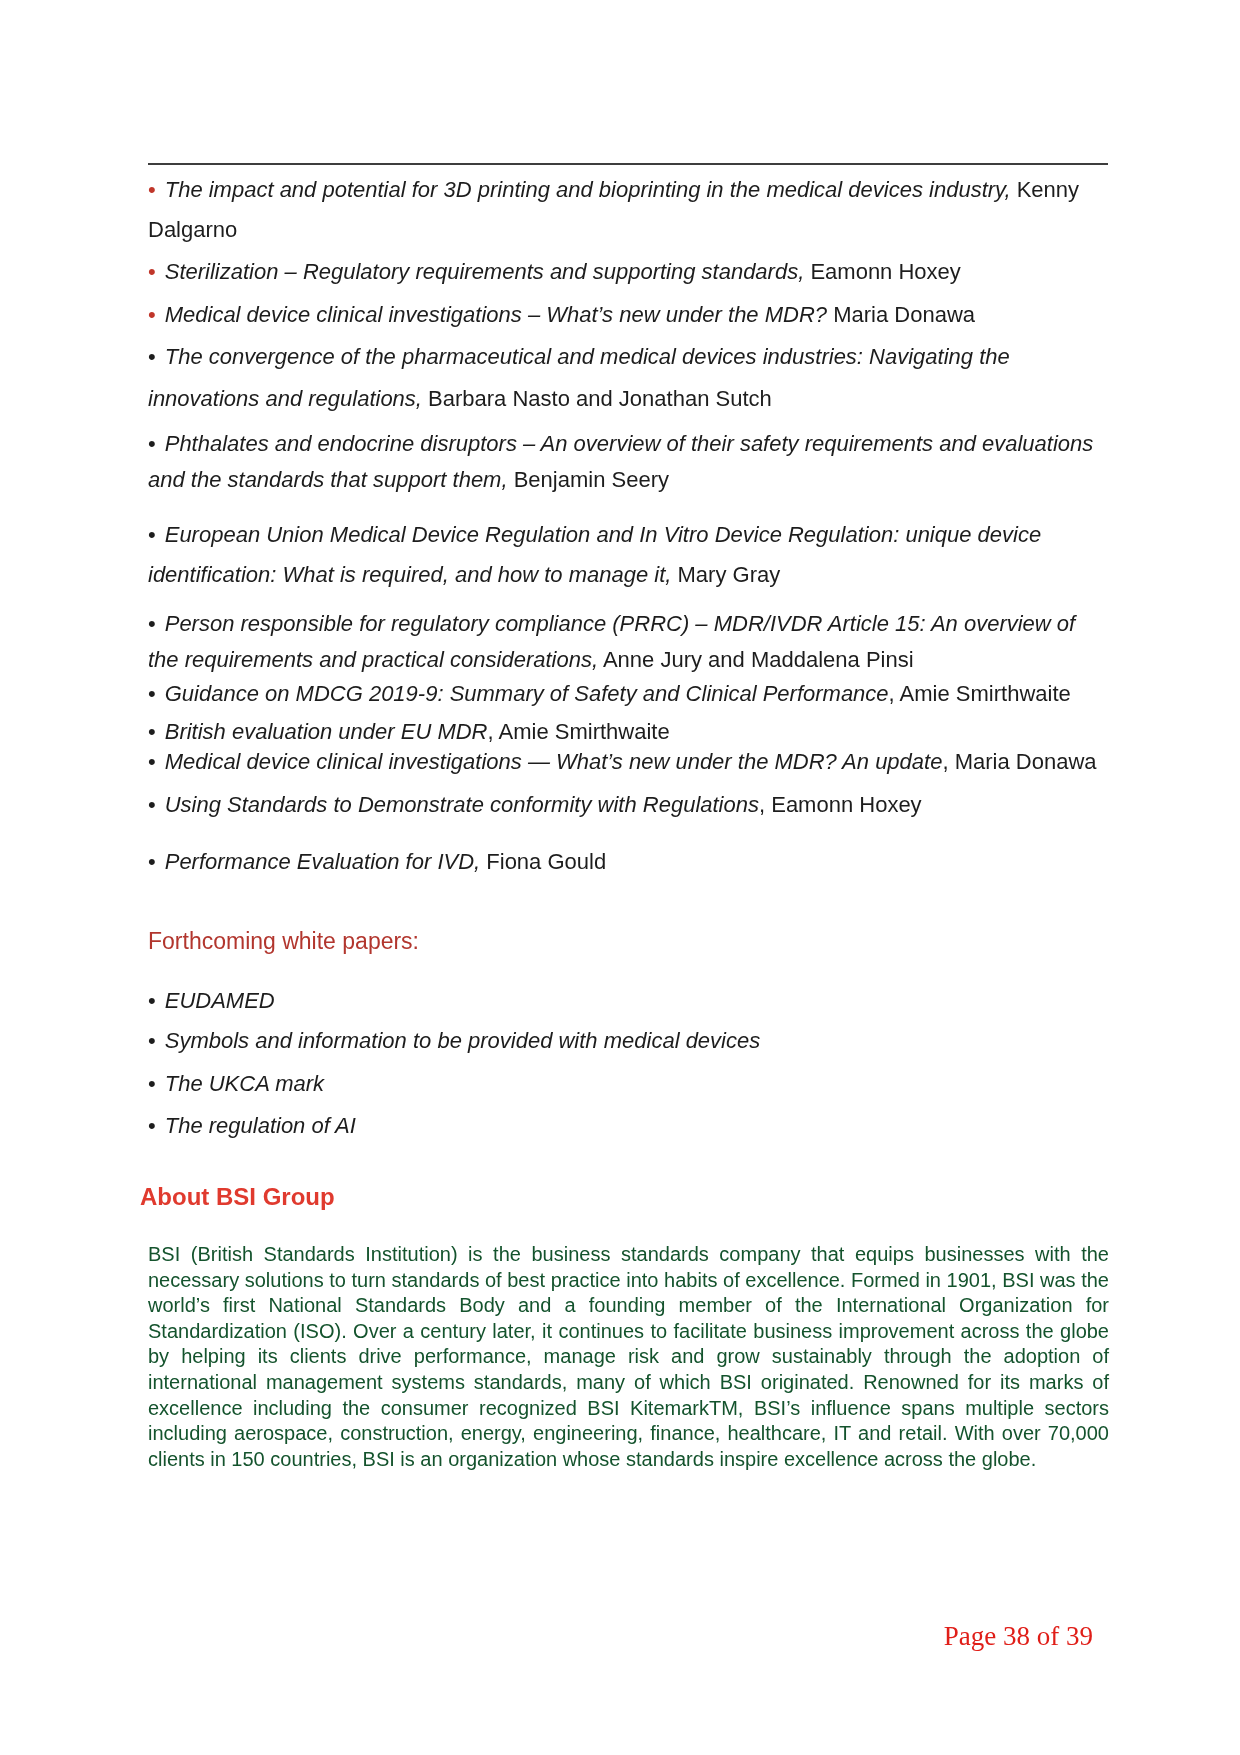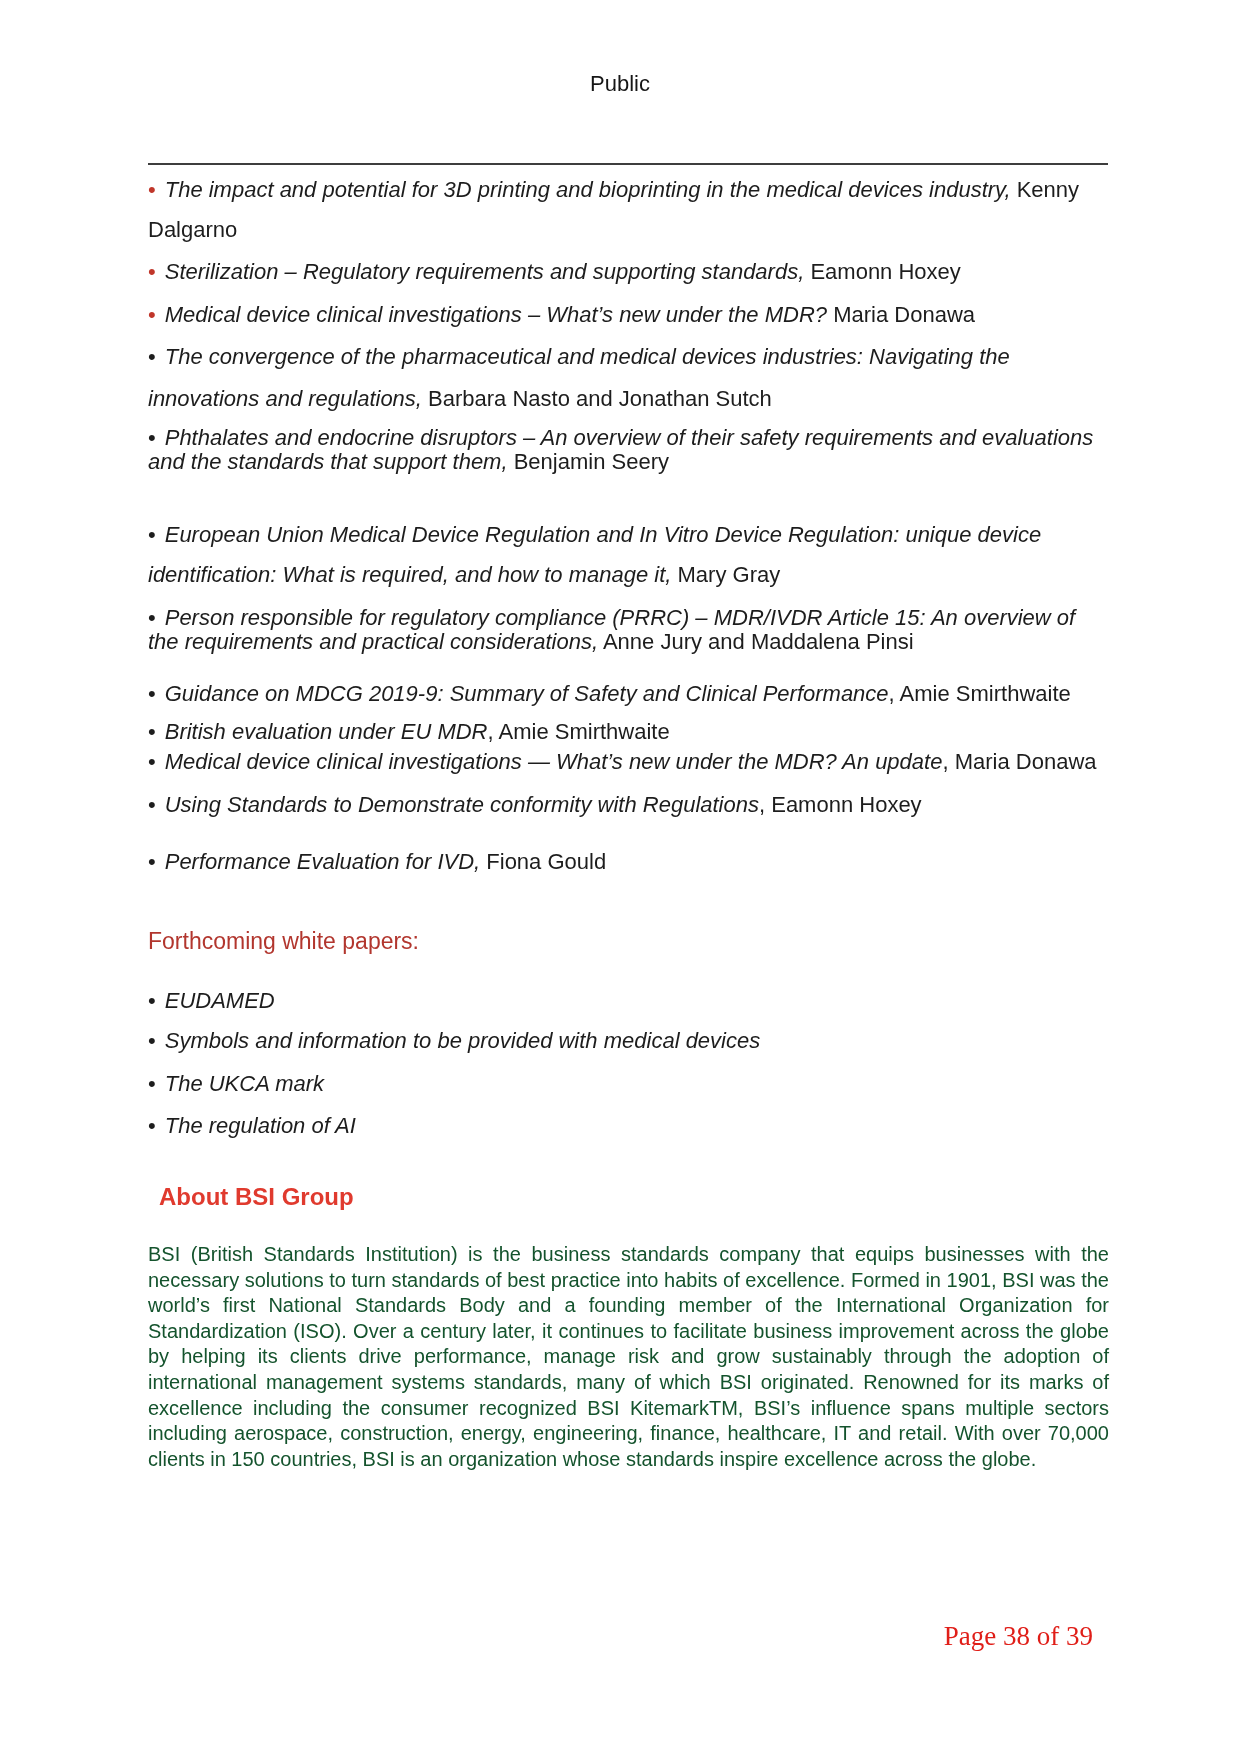--- a/index.html
+++ b/index.html
@@ -15,57 +15,56 @@
   .rule {
     position:absolute; top:163px; left:148px; width:960px; height:2px;
     background:#3d3d3d;
   }
   .li {
     position:absolute; left:148px; width:962px; margin:0;
     font-size:22px; color:#1d1d1d;
   }
   .lh40 { line-height:40px; }
   .lh42 { line-height:42px; }
-  .lh32 { line-height:24px; }
+  .lh32 { line-height:36px; }
   .bullet { font-style:normal; margin-right:9px; color:#1d1d1d; }
   .bullet.red { color:#c0362a; }
   .li .title { font-style:italic; }
   .li .author { font-style:normal; }
   .fhead {
     position:absolute; left:148px; top:928px; margin:0;
     font-size:23px; font-weight:400; color:#b2362e;
   }
   .fitem {
     position:absolute; left:148px; width:962px; margin:0;
     font-size:22px; line-height:26px;
   }
   .fitem .title { font-style:italic; }
   .about-head {
-    position:absolute; left:159px; top:1183px; margin:0;
+    position:absolute; left:140px; top:1183px; margin:0;
     font-size:24px; font-weight:700; color:#e03a2e;
   }
   .body-par {
     position:absolute; left:148px; top:1242px; width:961px; margin:0;
     font-size:20px; line-height:25.6px; text-align:justify; color:#14532d;
   }
   .contact {
     position:absolute; left:148px; top:1501px; width:962px; margin:0;
     font-size:20px; font-weight:700; color:#161616;
   }
   .pagenum {
     position:absolute; top:1621px; right:147px; margin:0;
     font-family:"Liberation Serif", serif; font-size:27px; color:#e01e18;
   }
 </style>
 </head>
 <body>
 
 <div class="page">
 
-  <div class="header">Public</div>
 
   <div class="rule"></div>
 
   <div id="papers-list">
       <p class="li lh40" style="top: 170px;"><span class="bullet red" style="color: rgb(192, 54, 42);">•</span><span class="title">The impact and potential for 3D printing and bioprinting in the medical devices industry,</span><span class="author"> Kenny Dalgarno</span></p>
       <p class="li lh40" style="top: 252px;"><span class="bullet red" style="color: rgb(192, 54, 42);">•</span><span class="title">Sterilization – Regulatory requirements and supporting standards,</span><span class="author"> Eamonn Hoxey</span></p>
       <p class="li lh40" style="top: 295px;"><span class="bullet red" style="color: rgb(192, 54, 42);">•</span><span class="title">Medical device clinical investigations – What’s new under the MDR?</span><span class="author"> Maria Donawa</span></p>
       <p class="li lh42" style="top: 336px;"><span class="bullet">•</span><span class="title">The convergence of the pharmaceutical and medical devices industries: Navigating the innovations and regulations,</span><span class="author"> Barbara Nasto and Jonathan Sutch</span></p>
       <p class="li lh32" style="top: 426px;"><span class="bullet">•</span><span class="title">Phthalates and endocrine disruptors – An overview of their safety requirements and evaluations and the standards that support them,</span><span class="author"> Benjamin Seery</span></p>
       <p class="li lh40" style="top: 515px;"><span class="bullet">•</span><span class="title">European Union Medical Device Regulation and In Vitro Device Regulation: unique device identification: What is required, and how to manage it,</span><span class="author"> Mary Gray</span></p>

